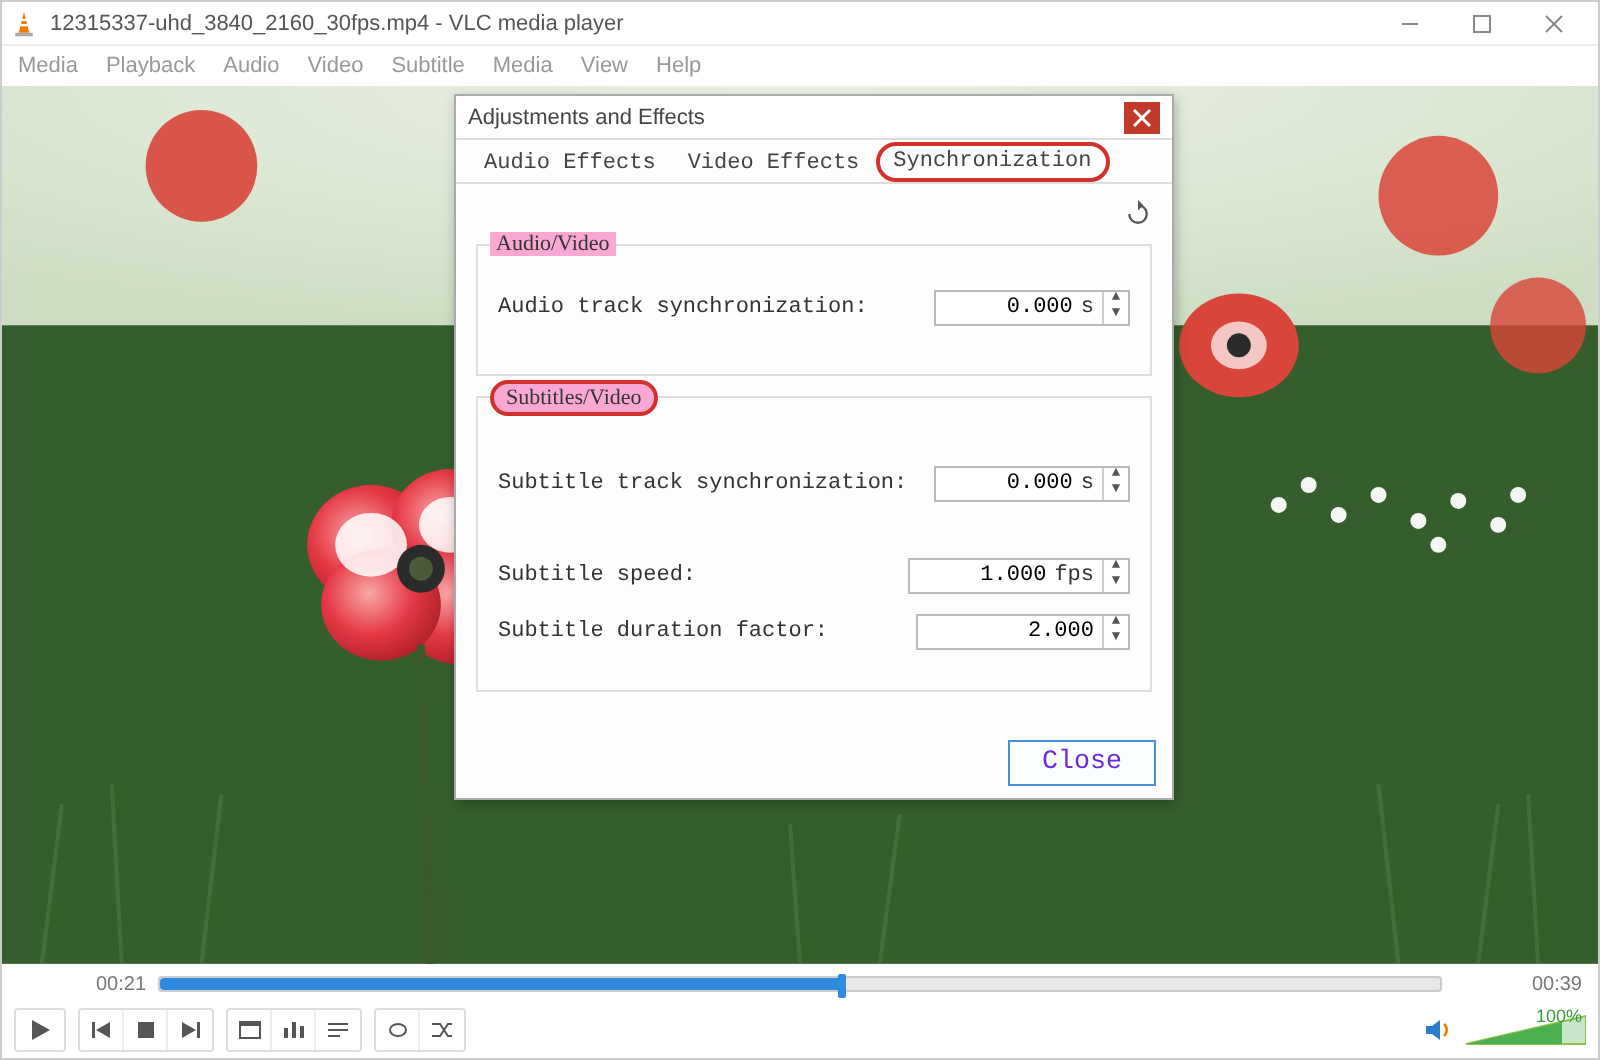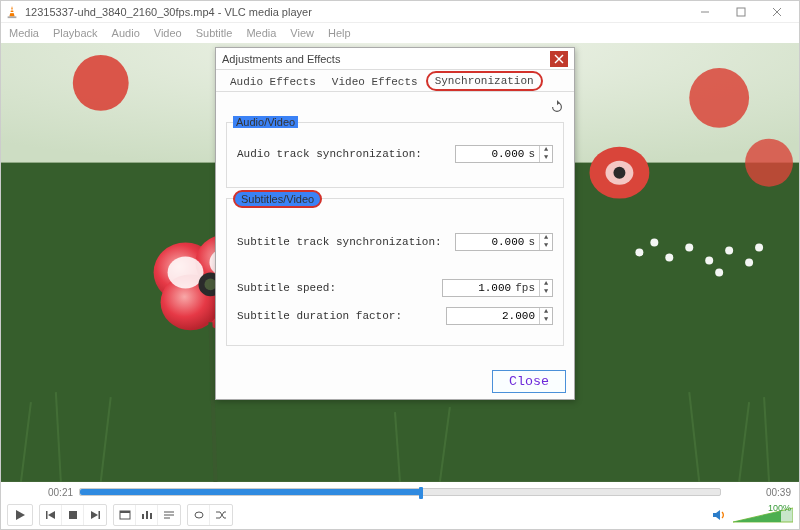--- a/index.html
+++ b/index.html
@@ -14,31 +14,31 @@
   .win-btn { width: 36px; height: 20px; display: flex; align-items: center; justify-content: center; color: #888; }
 
   
   .menubar { height: 20px; display: flex; align-items: center; padding: 0 8px; gap: 14px; color: #999; font-size: 11px; }
 
   
   .video-area { flex: 1; position: relative; overflow: hidden; }
   .bg { position: absolute; inset: 0; }
 
   
-  .dialog { position: absolute; left: 214px; top: 4px; width: 360px; background: #fdfdfd; border: 1px solid #aaa; box-shadow: 1px 2px 6px rgba(0,0,0,0.25); font-family: "Courier New", monospace; font-size: 11px; }
+  .dialog { position: absolute; left: 226px; top: 4px; width: 360px; background: #fdfdfd; border: 1px solid #aaa; box-shadow: 1px 2px 6px rgba(0,0,0,0.25); font-family: "Courier New", monospace; font-size: 11px; }
   .dlg-titlebar { height: 22px; background: #fff; display: flex; align-items: center; padding: 0 6px; border-bottom: 1px solid #ddd; }
   .dlg-title { flex: 1; color: #444; font-family: "Segoe UI", Tahoma, sans-serif; }
   .dlg-close { width: 18px; height: 16px; background: #c1392b; color: #fff; display: flex; align-items: center; justify-content: center; font-size: 12px; }
   .tabs { display: flex; height: 22px; align-items: flex-end; padding: 0 6px; border-bottom: 1px solid #ddd; font-family: "Courier New", monospace; }
   .tab { padding: 3px 8px; color: #444; }
   .tab.hl { position: relative; border: 2px solid #d2322b; border-radius: 10px; padding: 2px 7px; }
   .dlg-body { padding: 6px 10px 8px 10px; color: #333; }
   .refresh-row { display: flex; justify-content: flex-end; padding: 2px 0; }
   .fieldset { border: 1px solid #ddd; margin: 6px 0 10px 0; padding: 12px 10px 14px 10px; position: relative; }
-  .legend { position: absolute; top: -7px; left: 6px; background: #3b82f6; padding: 0 3px; font-family: Liberation Sans, sans-serif; }
+  .legend { position: absolute; top: -7px; left: 6px; background: #f9a8d4; padding: 0 3px; font-family: Liberation Serif, serif; }
   .legend.hl { border: 2px solid #d2322b; border-radius: 10px; padding: 1px 6px; top: -9px; }
   .row { display: flex; align-items: center; margin: 10px 0; }
   .row-label { flex: 1; font-family: "Courier New", monospace; }
   .spinbox { display: flex; align-items: center; border: 1px solid #bbb; background: #fff; height: 18px; }
   .spin-input { width: 72px; border: none; text-align: right; padding: 1px 4px; font-family: "Courier New", monospace; font-size: 11px; }
   .spin-unit { padding: 0 4px 0 0; font-family: "Courier New", monospace; }
   .spin-btns { display: flex; flex-direction: column; border-left: 1px solid #ccc; }
   .spin-btn { width: 12px; height: 8px; font-size: 7px; line-height: 7px; text-align: center; color: #555; }
   .dlg-footer { display: flex; justify-content: flex-end; padding: 6px 8px; }
   .btn-close { border: 1px solid #4a90d9; background: #fafeff; padding: 3px 16px; font-family: "Courier New", monospace; color: #6d28d9; }

